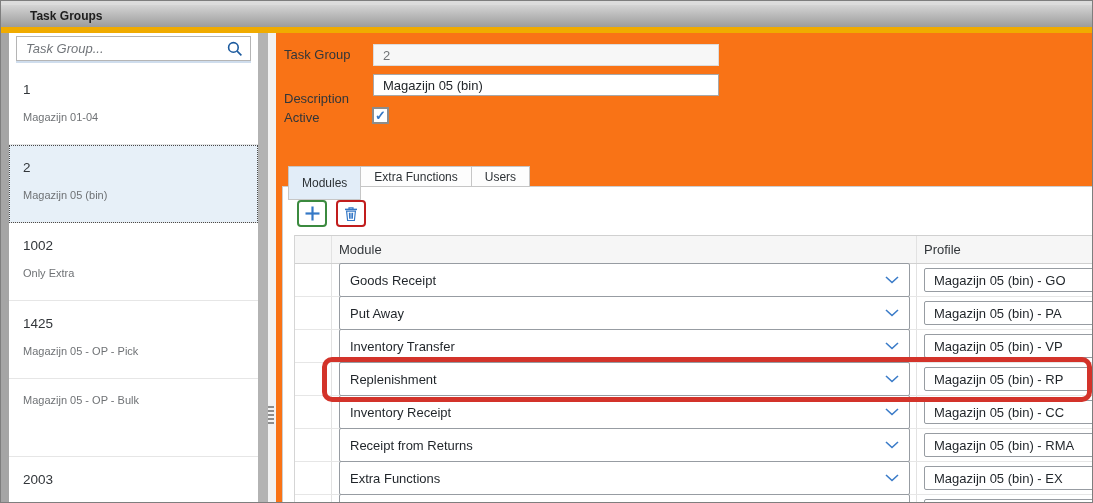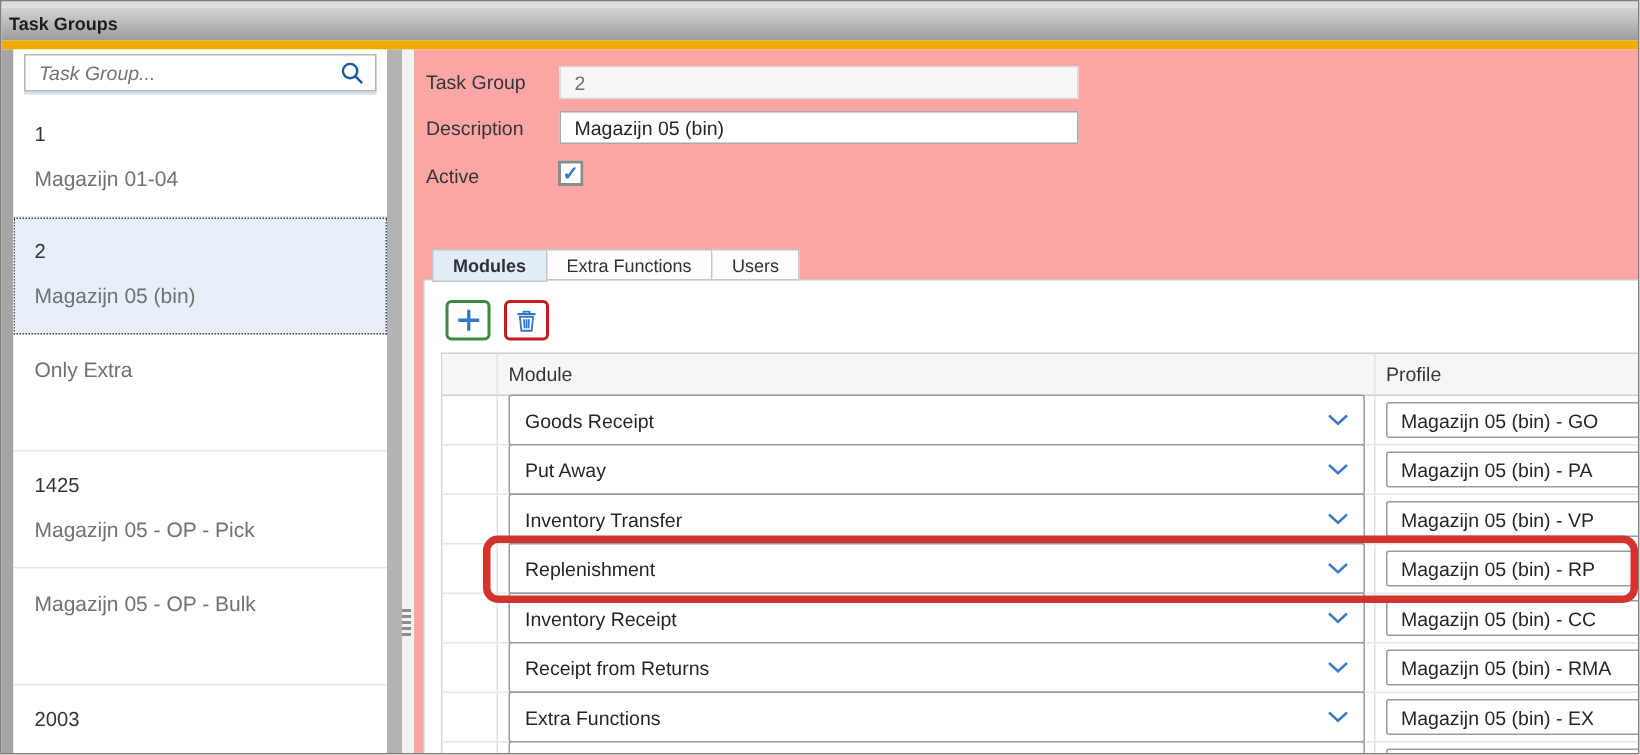--- a/index.html
+++ b/index.html
@@ -5,59 +5,59 @@
   html,body{margin:0;padding:0;background:#e9e9e9;}
   *{box-sizing:border-box;}
   .page{
     position:relative;width:1093px;height:503px;overflow:hidden;
     background:#fff;border:1px solid #7e7e7e;
     font-family:"Liberation Sans",sans-serif;color:#32363a;
   }
   
   .frame-top{height:4px;background:#dcdcdc;}
   .titlebar{height:22px;background:linear-gradient(#d4d4d4,#9c9c9c);
-    display:flex;align-items:center;padding-left:5px;
+    display:flex;align-items:center;padding-left:29px;
     font-size:12px;font-weight:bold;color:#1d1d1d;}
   .accent{height:6px;background:var(--accent,#f0ab00);}
   .body-row{position:absolute;top:32px;left:0;right:0;bottom:0;display:flex;}
   .frame-left{width:8px;background:#a5a5a5;flex:none;}
   
   .sidebar{width:249px;flex:none;background:#fff;position:relative;overflow:hidden;}
   .searchwrap{margin:3px 7px 0 7px;height:25px;border:1px solid #b5b5b5;
     box-shadow:0 2px 0 #cfdded;display:flex;align-items:center;background:#fff;padding:0 7px;}
   .searchwrap input{flex:1;border:none;outline:none;font-family:"Liberation Sans",sans-serif;
     font-size:13px;color:#32363a;background:transparent;}
   .searchwrap input::placeholder{font-style:italic;color:#71757a;}
   .search-icon{color:#1b5a9e;display:flex;flex:none;margin-left:6px;}
   .sb-list{margin-top:6px;}
   .sb-item{height:78px;padding:15px 12px 0 14px;border-bottom:1px solid #e6e6e6;cursor:pointer;}
   .sb-item.selected{background:var(--selected-bg,#e7f0f8);outline:1px dotted #4a4a4a;outline-offset:-1px;}
   .sb-num{font-size:13.5px;color:#32363a;margin-bottom:14px;}
-  .sb-desc{font-size:14px;color:#6f7275;}
+  .sb-desc{font-size:11px;color:#6f7275;}
   
   .splitter{width:18px;flex:none;background:#b3b3b3;position:relative;cursor:col-resize;}
   .splitter .strip{position:absolute;top:0;bottom:0;right:0;width:8px;background:#f2f2f2;}
   .grip{position:absolute;left:10px;top:373px;width:6px;}
   .grip i{display:block;height:2px;background:#8d8d8d;margin-bottom:2px;}
   
-  .main{flex:1;position:relative;background:#fca5a5;overflow:visible;}
+  .main{flex:1;position:relative;background:#f97316;overflow:visible;}
   .flabel{position:absolute;left:8px;font-size:13px;color:#32363a;}
   .finput{position:absolute;left:97px;width:346px;height:22px;font-size:13px;
     font-family:"Liberation Sans",sans-serif;padding:0 9px;border:1px solid #a8a8a8;color:#22262a;outline:none;}
   .finput.disabled{background:#f7f7f7;border-color:#dcdcdc;color:#6f7275;}
   .checkbox{position:absolute;left:96px;top:74px;width:17px;height:17px;border:2px solid #8c8c8c;
     background:#fff;display:flex;align-items:center;justify-content:center;cursor:pointer;}
   .checkbox .check{display:none;color:var(--icon-blue,#3578c6);font-size:13px;font-weight:bold;line-height:1;}
   .checkbox.checked .check{display:block;}
   
   .tabs{position:absolute;left:12px;top:133px;display:flex;z-index:2;}
   .tab{height:21px;padding:0 13px;display:flex;align-items:center;font-size:12px;color:#2d3236;
     background:#fdfdfd;border:1px solid #c6c6c6;border-left:none;cursor:pointer;white-space:nowrap;}
   .tab:first-child{border-left:1px solid #c6c6c6;}
-  .tab.active{background:var(--tab-active-bg,#e2edf8);font-weight:bold;height:22px;}
+  .tab.active{background:var(--tab-active-bg,#e2edf8);font-weight:normal;height:34px;}
   .panel{position:absolute;left:6px;top:153px;right:-1px;bottom:-1px;
     border:1px solid #cdcdcd;border-right:none;border-bottom:none;background:#fff;z-index:1;}
   
   .toolbar{position:absolute;left:14px;top:13px;display:flex;gap:9px;}
   .tbtn{width:30px;height:27px;border-radius:4px;background:#fff;display:flex;
     align-items:center;justify-content:center;cursor:pointer;padding:0;color:var(--icon-blue,#3578c6);}
   .tbtn.add{border:2px solid var(--add-green,#3b8a3f);}
   .tbtn.del{border:2px solid var(--delete-red,#c11d1d);}
   
   .grid{position:absolute;left:11px;top:48px;right:-20px;border-left:1px solid #d5d5d5;}
@@ -109,20 +109,21 @@
             <div class="sb-num">1</div>
             <div class="sb-desc">Magazijn 01-04</div>
           </div>
 
           <div class="sb-item selected">
             <div class="sb-num">2</div>
             <div class="sb-desc">Magazijn 05 (bin)</div>
           </div>
 
           <div class="sb-item">
+            <div class="sb-num">1002</div>
             <div class="sb-desc">Only Extra</div>
           </div>
 
           <div class="sb-item">
             <div class="sb-num">1425</div>
             <div class="sb-desc">Magazijn 05 - OP - Pick</div>
           </div>
 
           <div class="sb-item">
             <div class="sb-desc">Magazijn 05 - OP - Bulk</div>
@@ -145,21 +146,21 @@
           <i></i>
           <i></i>
       </div>
     </div>
 
     <div class="main">
 
       <div class="flabel" style="top:14px">Task Group</div>
       <input class="finput disabled" style="top: 11px;" disabled="" value="2">
 
-      <div class="flabel" style="top:45px">Description</div>
+      <div class="flabel" style="top:58px">Description</div>
       <input class="finput" style="top: 41px;" value="Magazijn 05 (bin)">
 
       <div class="flabel" style="top:77px">Active</div>
       <div class="checkbox checked">
         <span class="check">✓</span>
       </div>
 
       <div class="tabs">
 
           <div class="tab active">

